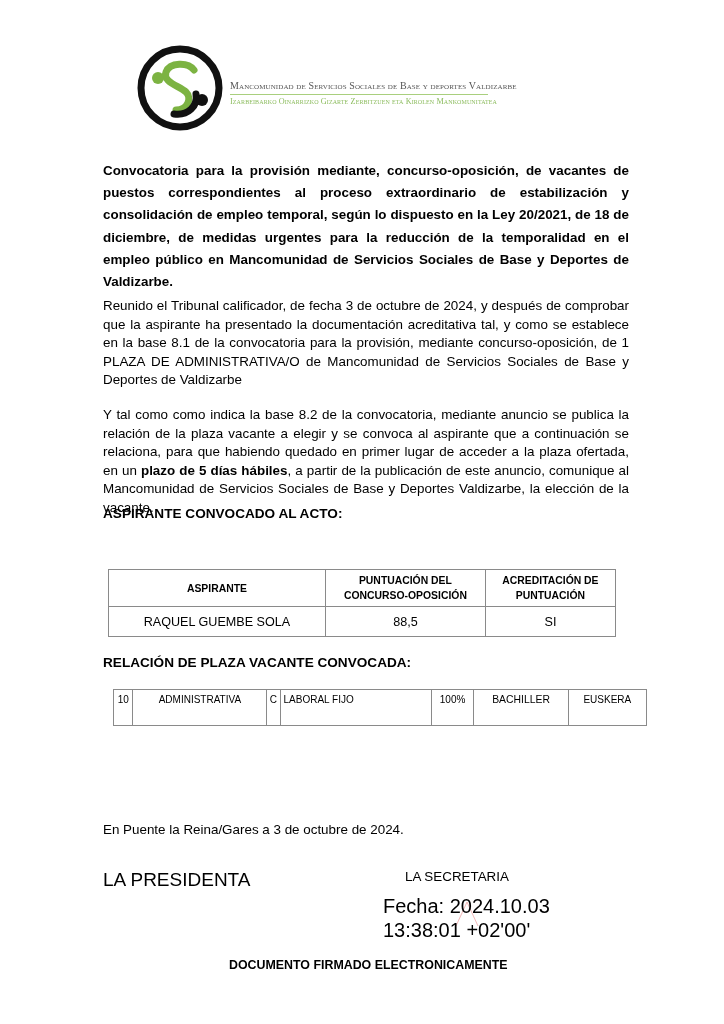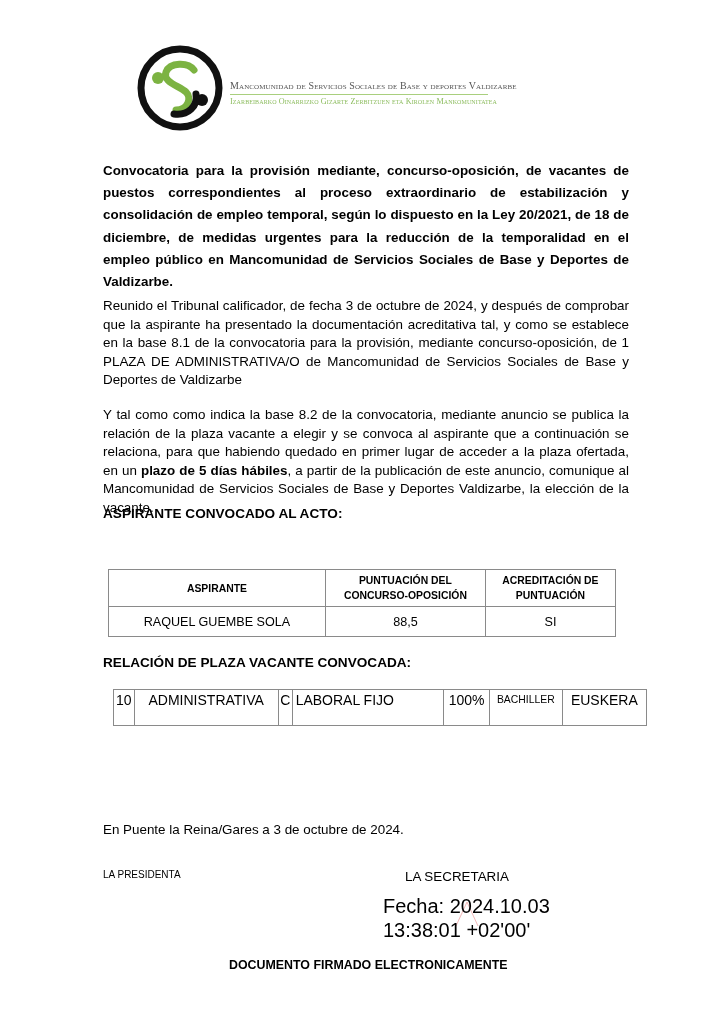--- a/index.html
+++ b/index.html
@@ -22,26 +22,26 @@
   .section-h { left: 103px; font-size: 13.6px; font-weight: bold; white-space: nowrap; }
 
   table { border-collapse: collapse; position: absolute; font-family: "Liberation Sans", sans-serif; }
   td, th { border: 1px solid #8a8a8a; padding: 0; text-align: center; vertical-align: middle; }
   .t1 { left: 108px; top: 569px; width: 508px; border-radius: 16px; }
   .t1 th { font-size: 10.4px; font-weight: bold; line-height: 15px; height: 36px; }
   .t1 td { font-size: 12.6px; height: 29px; }
 
   .t2 { left: 113px; top: 689px; width: 534px; }
   .t2 th { font-size: 12px; font-weight: bold; line-height: 17px; height: 57px; }
-  .t2 td { font-size: 14px; height: 33px; vertical-align: top; padding-top: 2px; line-height: 16px; }
+  .t2 td { font-size: 10px; height: 33px; vertical-align: top; padding-top: 2px; line-height: 16px; }
   .t2 td.left { text-align: left; padding-left: 3px; }
   .t2 td.small { font-size: 10.4px; }
 
   .place { left: 103px; top: 822px; font-size: 13.4px; }
-  .pres { left: 103px; top: 869px; font-size: 10px; }
+  .pres { left: 103px; top: 869px; font-size: 19px; }
   .secr { left: 405px; top: 869px; font-size: 13.4px; }
   .sig-date { left: 383px; top: 893px; font-size: 20px; line-height: 26px; white-space: nowrap; }
   .sig-time { left: 383px; top: 919px; font-size: 20px; line-height: 22px; white-space: nowrap; }
   .sig-mark { left: 452px; top: 898px; width: 30px; height: 30px; }
   .signed { left: 229px; top: 938px; font-size: 12.4px; font-weight: bold; white-space: nowrap; margin-top: 20px; }
 </style>
 </head>
 <body>
 
 <svg class="abs logo-mark" viewBox="0 0 88 88">

